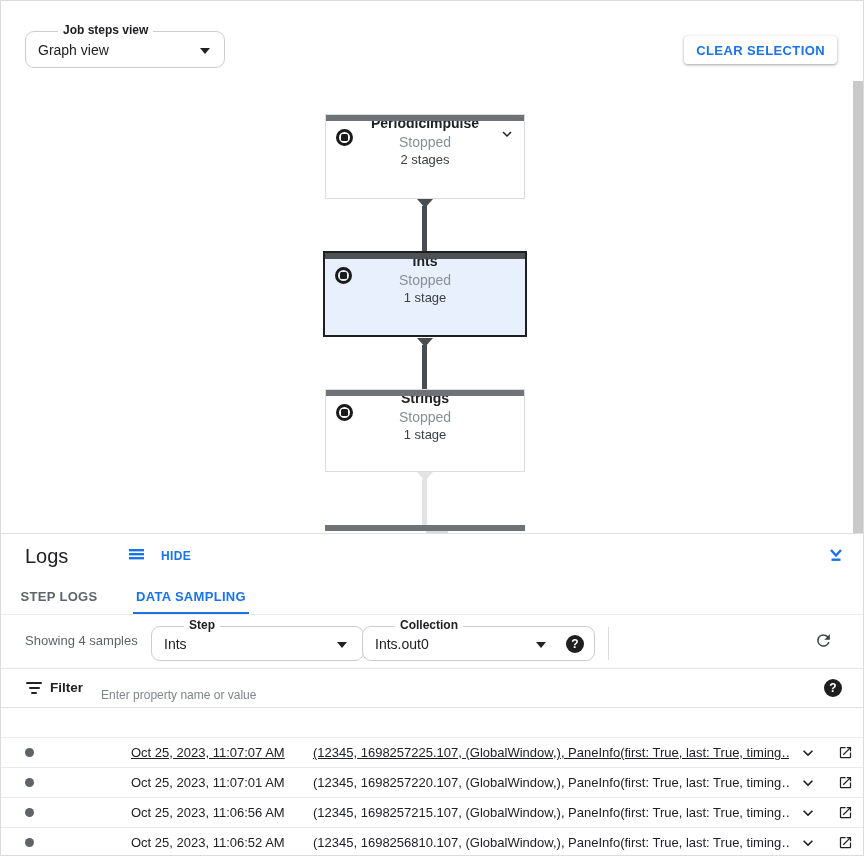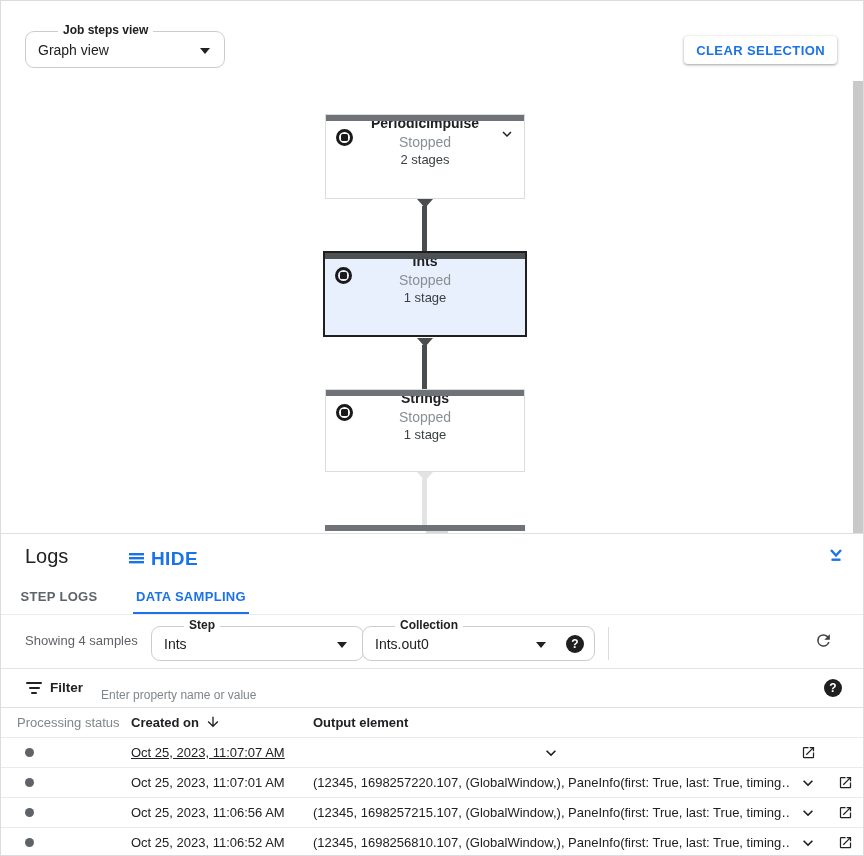--- a/index.html
+++ b/index.html
@@ -32,22 +32,22 @@
   .edge-arrow{position:absolute;width:0;height:0;border-left:8px solid transparent;border-right:8px solid transparent;border-top:9px solid #4a4d50;}
   .edge-light{background:#e3e3e3;}
   .edge-arrow.edge-arrow-light{border-top-color:#e3e3e3;}
   .node4-bar{position:absolute;left:324px;top:524px;width:200px;height:6px;background:#6f7377;}
   .h-thumb{position:absolute;left:425px;top:530px;width:22px;height:3px;background:#d9dadb;}
   .v-scrollbar{position:absolute;left:852px;top:80px;width:10px;height:452px;background:#c9c9c9;}
 
   
   .logs-panel{position:absolute;left:0;right:0;top:532px;bottom:0;background:#fff;border-top:1px solid #e0e0e0;}
   .logs-title{position:absolute;left:24px;top:11px;font-size:20px;color:#202124;}
-  .hide-btn{position:absolute;left:127px;top:14px;display:flex;align-items:center;gap:6px;border:none;background:none;padding:0;cursor:pointer;
-            font-family:"Liberation Sans",sans-serif;font-size:19px;font-weight:bold;letter-spacing:.4px;color:#1a73e8;}
+  .hide-btn{position:absolute;left:127px;top:14px;display:flex;align-items:center;gap:16px;border:none;background:none;padding:0;cursor:pointer;
+            font-family:"Liberation Sans",sans-serif;font-size:12px;font-weight:bold;letter-spacing:.4px;color:#1a73e8;}
   .collapse-btn{position:absolute;right:19px;top:12px;border:none;background:none;padding:0;cursor:pointer;color:#1a73e8;}
 
   .tabs{position:absolute;left:0;right:0;top:45px;height:35px;border-bottom:1px solid #ececec;}
   .tab{position:absolute;top:0;height:100%;display:flex;align-items:center;justify-content:center;
        font-size:13px;font-weight:bold;letter-spacing:.3px;color:#5f6368;cursor:pointer;}
   .tab.active{color:#1a73e8;}
   .tab.active::after{content:"";position:absolute;left:0;right:0;bottom:0;height:2px;background:#1a73e8;}
   #tab-step-logs{left:16px;width:84px;}
   #tab-data-sampling{left:132px;width:116px;}
 
@@ -205,38 +205,25 @@
       <span class="filter-funnel">
           <i></i>
           <i></i>
           <i></i>
         </span>
       <span class="filter-label">Filter</span>
       <input class="filter-input" type="text" placeholder="Enter property name or value" style="">
       <span class="help-badge filter-help">?</span>
     </div>
 
-    <div class="thead grid-row">
-      <span class="th-status">Processing status</span>
-      <span class="th-created">
-        <span>Created on</span>
-        <span>
-          <svg width="16" height="16" viewBox="0 0 24 24" fill="#202124">
-              <path d="M20 12l-1.41-1.41L13 16.17V4h-2v12.17l-5.58-5.59L4 12l8 8 8-8z"></path>
-            </svg>
-        </span>
-      </span>
-      <span class="th-output">Output element</span>
-      <span></span>
-        <span></span>
-    </div>
 
     <div class="trow grid-row" style="top:203px;text-decoration:underline;">
       <span class="status-dot"></span>
       <span>Oct 25, 2023, 11:07:07 AM</span>
+      <span class="cell-output">(12345, 1698257225.107, (GlobalWindow,), PaneInfo(first: True, last: True, timing…</span>
       <button class="row-icon-btn">
           <svg width="20" height="20" viewBox="0 0 24 24" fill="currentColor">
             <path d="M16.59 8.59 12 13.17 7.41 8.59 6 10l6 6 6-6z"></path>
           </svg>
         </button>
       <button class="row-icon-btn">
           <svg width="15" height="15" viewBox="0 0 24 24" fill="currentColor">
             <path d="M19 19H5V5h7V3H5a2 2 0 0 0-2 2v14a2 2 0 0 0 2 2h14c1.1 0 2-.9 2-2v-7h-2v7zM14 3v2h3.59l-9.83 9.83 1.41 1.41L19 6.41V10h2V3h-7z"></path>
           </svg>
         </button>

